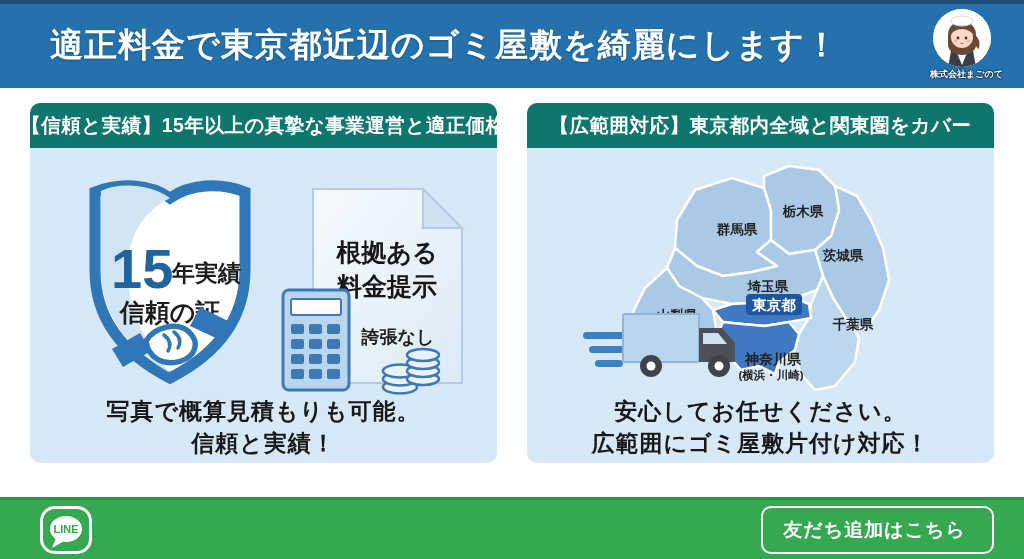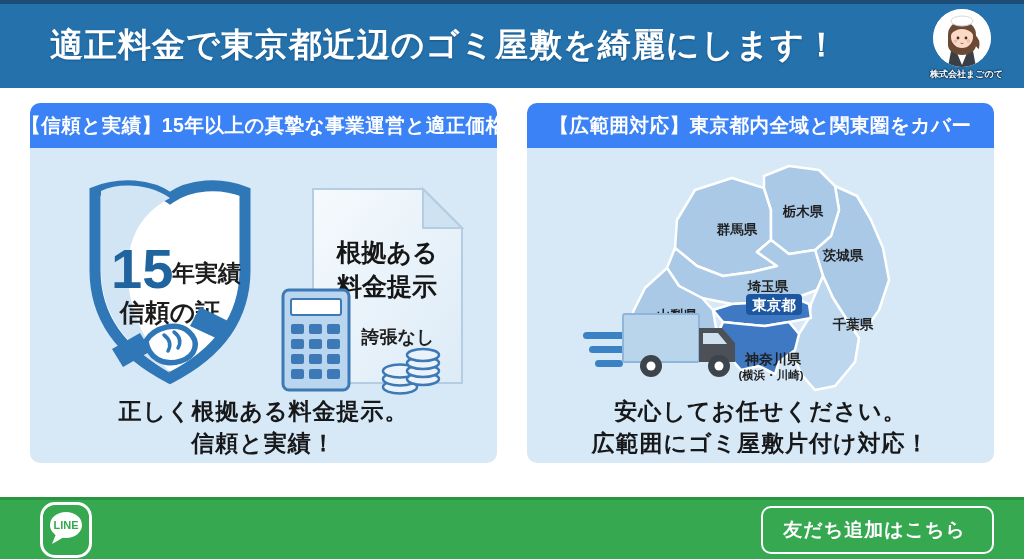--- a/index.html
+++ b/index.html
@@ -15,35 +15,35 @@
   .mascot { position:absolute; right:30px; top:3px; width:64px; height:82px; text-align:center; }
   .mascot-circle { width:58px; height:58px; border-radius:50%; background:#ffffff; margin:2px auto 0;
                    overflow:hidden; position:relative; }
   .mascot-label { display:block; margin-top:1px; color:#ffffff; font-size:9px; font-weight:700;
                   letter-spacing:0; white-space:nowrap;
                   text-shadow:-1px 0 1px #163f63,1px 0 1px #163f63,0 -1px 1px #163f63,0 1px 1px #163f63; }
 
   
   .panel { position:absolute; top:103px; width:467px; height:360px; }
   .panel-left { left:30px; } .panel-right { left:527px; }
-  .panel-head { height:45px; background:#3b82f6; border-radius:10px 10px 0 0;
+  .panel-head { height:45px; background:#0f766e; border-radius:10px 10px 0 0;
                 display:flex; align-items:center; justify-content:center;
                 color:#ffffff; font-size:19.5px; font-weight:800; letter-spacing:.5px; white-space:nowrap; }
   .panel-body { position:relative; height:315px; background:#d7e9f7; border-radius:0 0 10px 10px; }
   .caption { position:absolute; left:0; right:0; top:247px; text-align:center;
              color:#17181a; font-size:23px; font-weight:800; line-height:32px; letter-spacing:1px; }
 
   .abs { position:absolute; }
   svg text { font-family:"Liberation Sans","DejaVu Sans",sans-serif; }
 
   
   .footer { position:absolute; left:0; bottom:0; width:1024px; height:62px;
             background:#35a850; border-top:3px solid #27963f;
             display:flex; align-items:center; }
-  .line-badge { width:52px; height:56px; margin-left:40px; border:3px solid #ffffff;
+  .line-badge { width:52px; height:48px; margin-left:40px; border:3px solid #ffffff;
                 border-radius:15px; flex:0 0 auto; position:relative; }
   .footer-msg { margin-left:20px; color:#ffffff; font-size:22px; font-weight:800;
                 letter-spacing:.5px; white-space:nowrap; }
   .footer-btn { margin-left:auto; margin-right:30px; position:relative;
                 border:2px solid #ffffff; border-radius:10px; background:transparent;
                 color:#ffffff; font-size:19px; font-weight:800; letter-spacing:1px;
                 padding:9px 26px 9px 20px; cursor:pointer; white-space:nowrap;
                 font-family:inherit; }
 </style>
 </head>
@@ -141,21 +141,21 @@
           <ellipse cx="20" cy="41" rx="17" ry="6.5"></ellipse>
           <ellipse cx="20" cy="33" rx="17" ry="6.5"></ellipse>
           <ellipse cx="43" cy="41" rx="16" ry="6"></ellipse>
           <ellipse cx="43" cy="33" rx="16" ry="6"></ellipse>
           <ellipse cx="43" cy="25" rx="16" ry="6"></ellipse>
           <ellipse cx="43" cy="17" rx="16" ry="6"></ellipse>
         </g>
       </svg>
 
       <div class="caption">
-        <div>正しく根拠ある料金提示。</div>
+        <div>写真で概算見積もりも可能。</div>
         <div>信頼と実績！</div>
       </div>
     </div>
   </div>
 
   <div class="panel panel-right">
     <div class="panel-head">【広範囲対応】東京都内全域と関東圏をカバー</div>
     <div class="panel-body">
 
       <svg class="abs" style="left:0; top:0;" width="467" height="315" viewBox="0 0 467 315">

